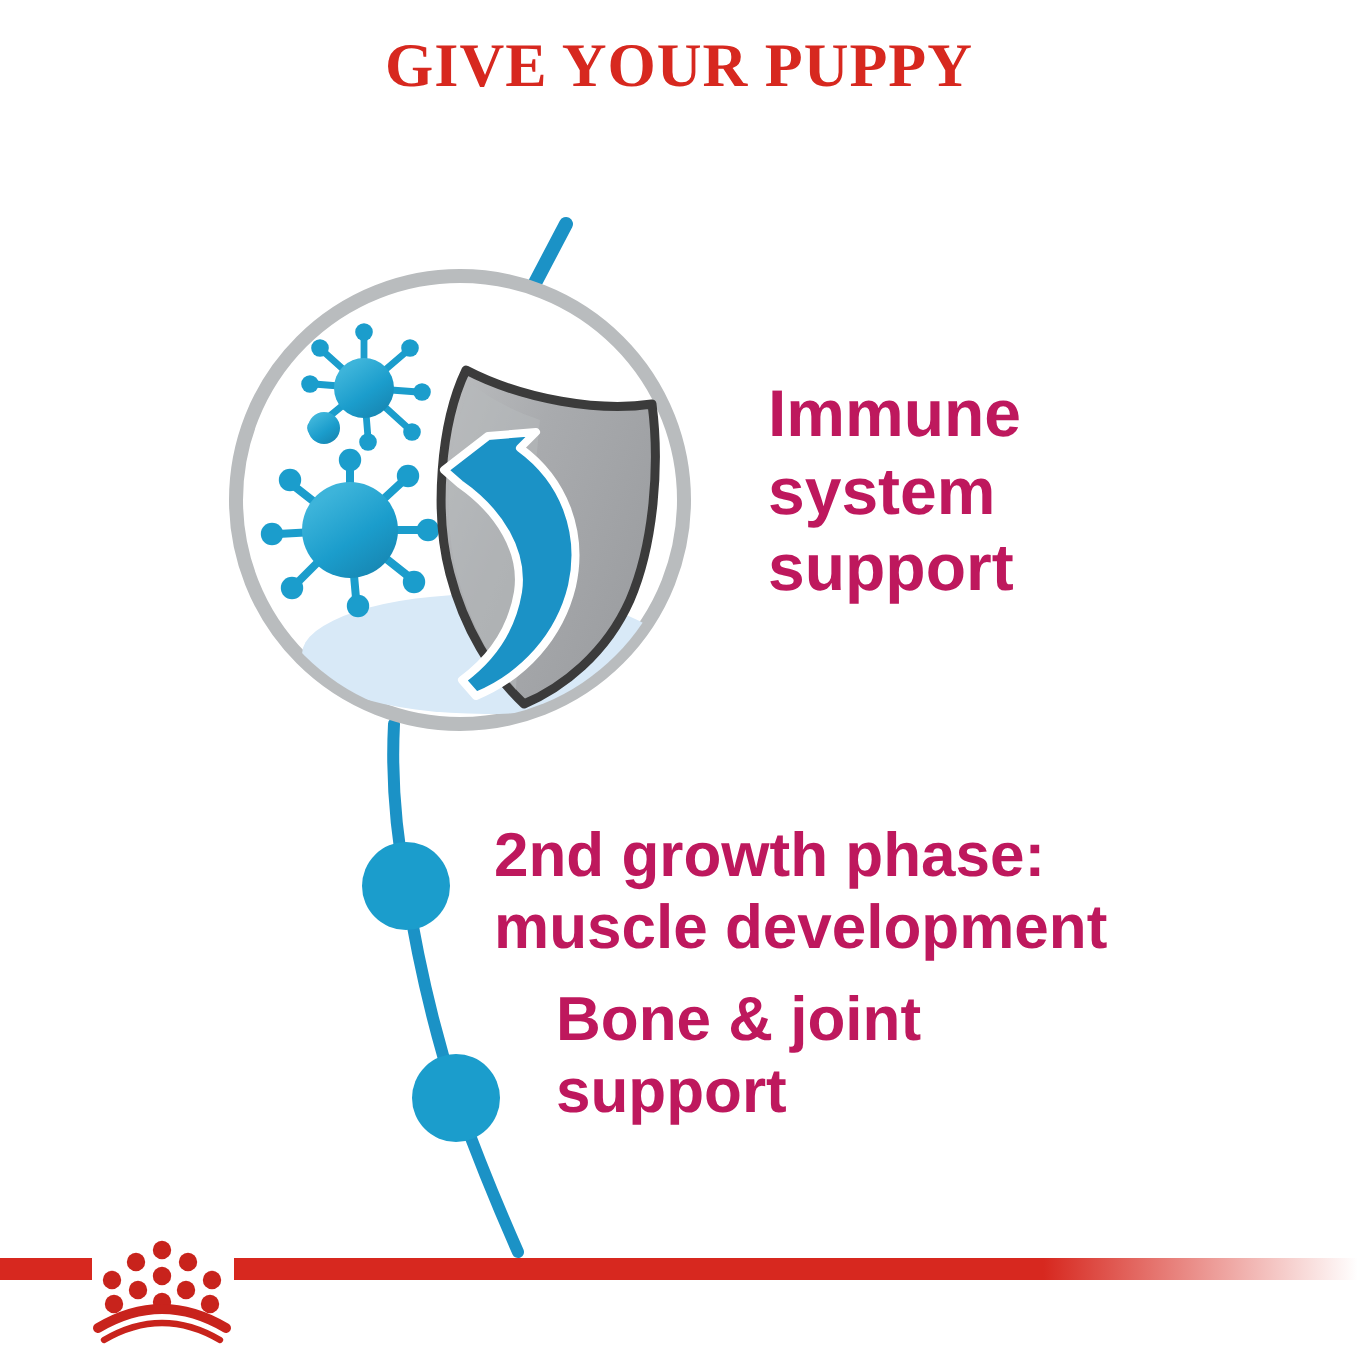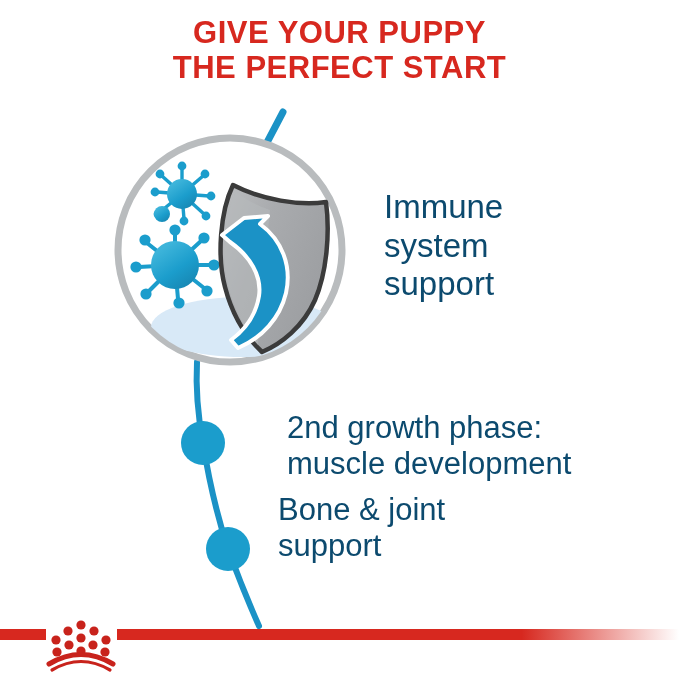--- a/index.html
+++ b/index.html
@@ -19,21 +19,21 @@
   }
 
   
   #headline {
     position: absolute;
     left: 0;
     top: 16px;
     width: 679px;
     text-align: center;
     color: #d7281f;
-    font-family: Liberation Sans, sans-serif;
+    font-family: Liberation Serif, serif;
     font-weight: bold;
     font-size: 31px;
     line-height: 1.12;
     letter-spacing: 0.5px;
   }
   #headline .hl-line {
     display: block;
     white-space: nowrap;
   }
 
@@ -42,39 +42,38 @@
     position: absolute;
     left: 0;
     top: 0;
     width: 679px;
     height: 679px;
   }
 
   
   .feature-text {
     position: absolute;
-    color: #0c4a6e;
+    color: #be185d;
     font-family: "Liberation Sans", sans-serif;
-    font-weight: normal;
+    font-weight: bold;
     font-size: 33px;
     line-height: 1.17;
     white-space: pre-line;
   }
   #feature-text-0 { left: 384px; top: 188px; }
-  #feature-text-1 { left: 247px; top: 410px; font-size: 31px; margin-left: 40px; }
+  #feature-text-1 { left: 247px; top: 410px; font-size: 31px; }
   #feature-text-2 { left: 278px; top: 492px; font-size: 31px; }
 </style>
 </head>
 <body>
 
 <div id="stage">
 
   <div id="headline">
     <span class="hl-line">GIVE YOUR PUPPY</span>
-    <span class="hl-line">THE PERFECT START</span>
   </div>
 
   <svg id="art" viewBox="0 0 679 679">
     <defs>
 
       <linearGradient id="barFade" x1="0" y1="0" x2="1" y2="0">
         <stop offset="0%" stop-color="#d7281f" stop-opacity="1"></stop>
         <stop offset="72%" stop-color="#d7281f" stop-opacity="1"></stop>
         <stop offset="100%" stop-color="#d7281f" stop-opacity="0"></stop>
       </linearGradient>

